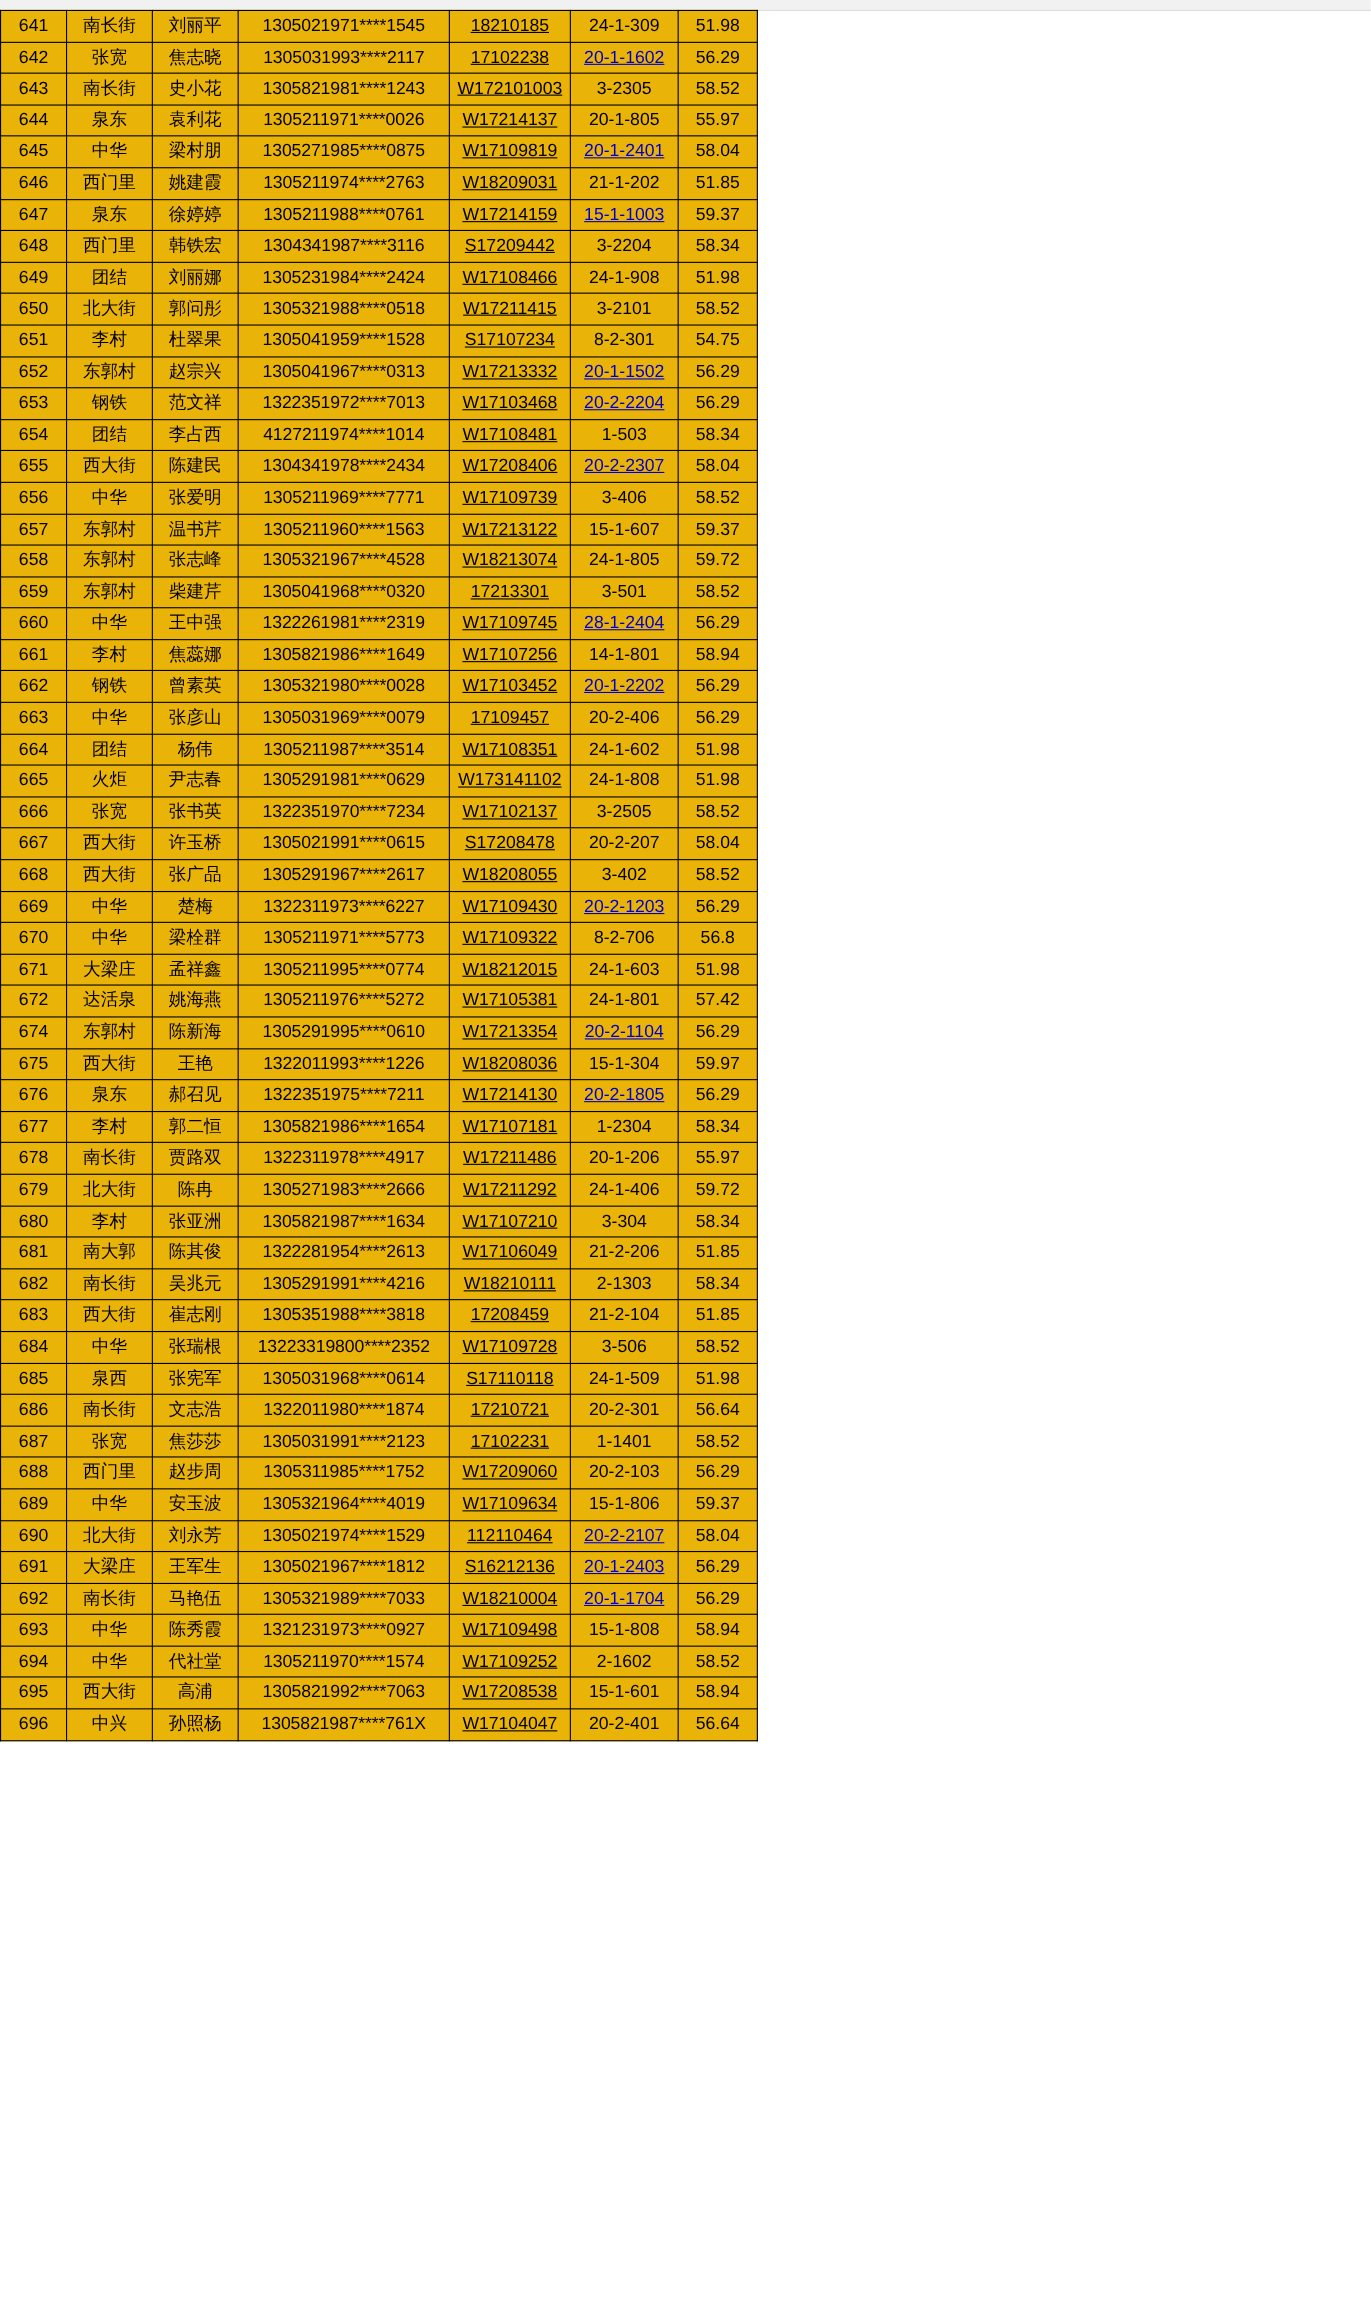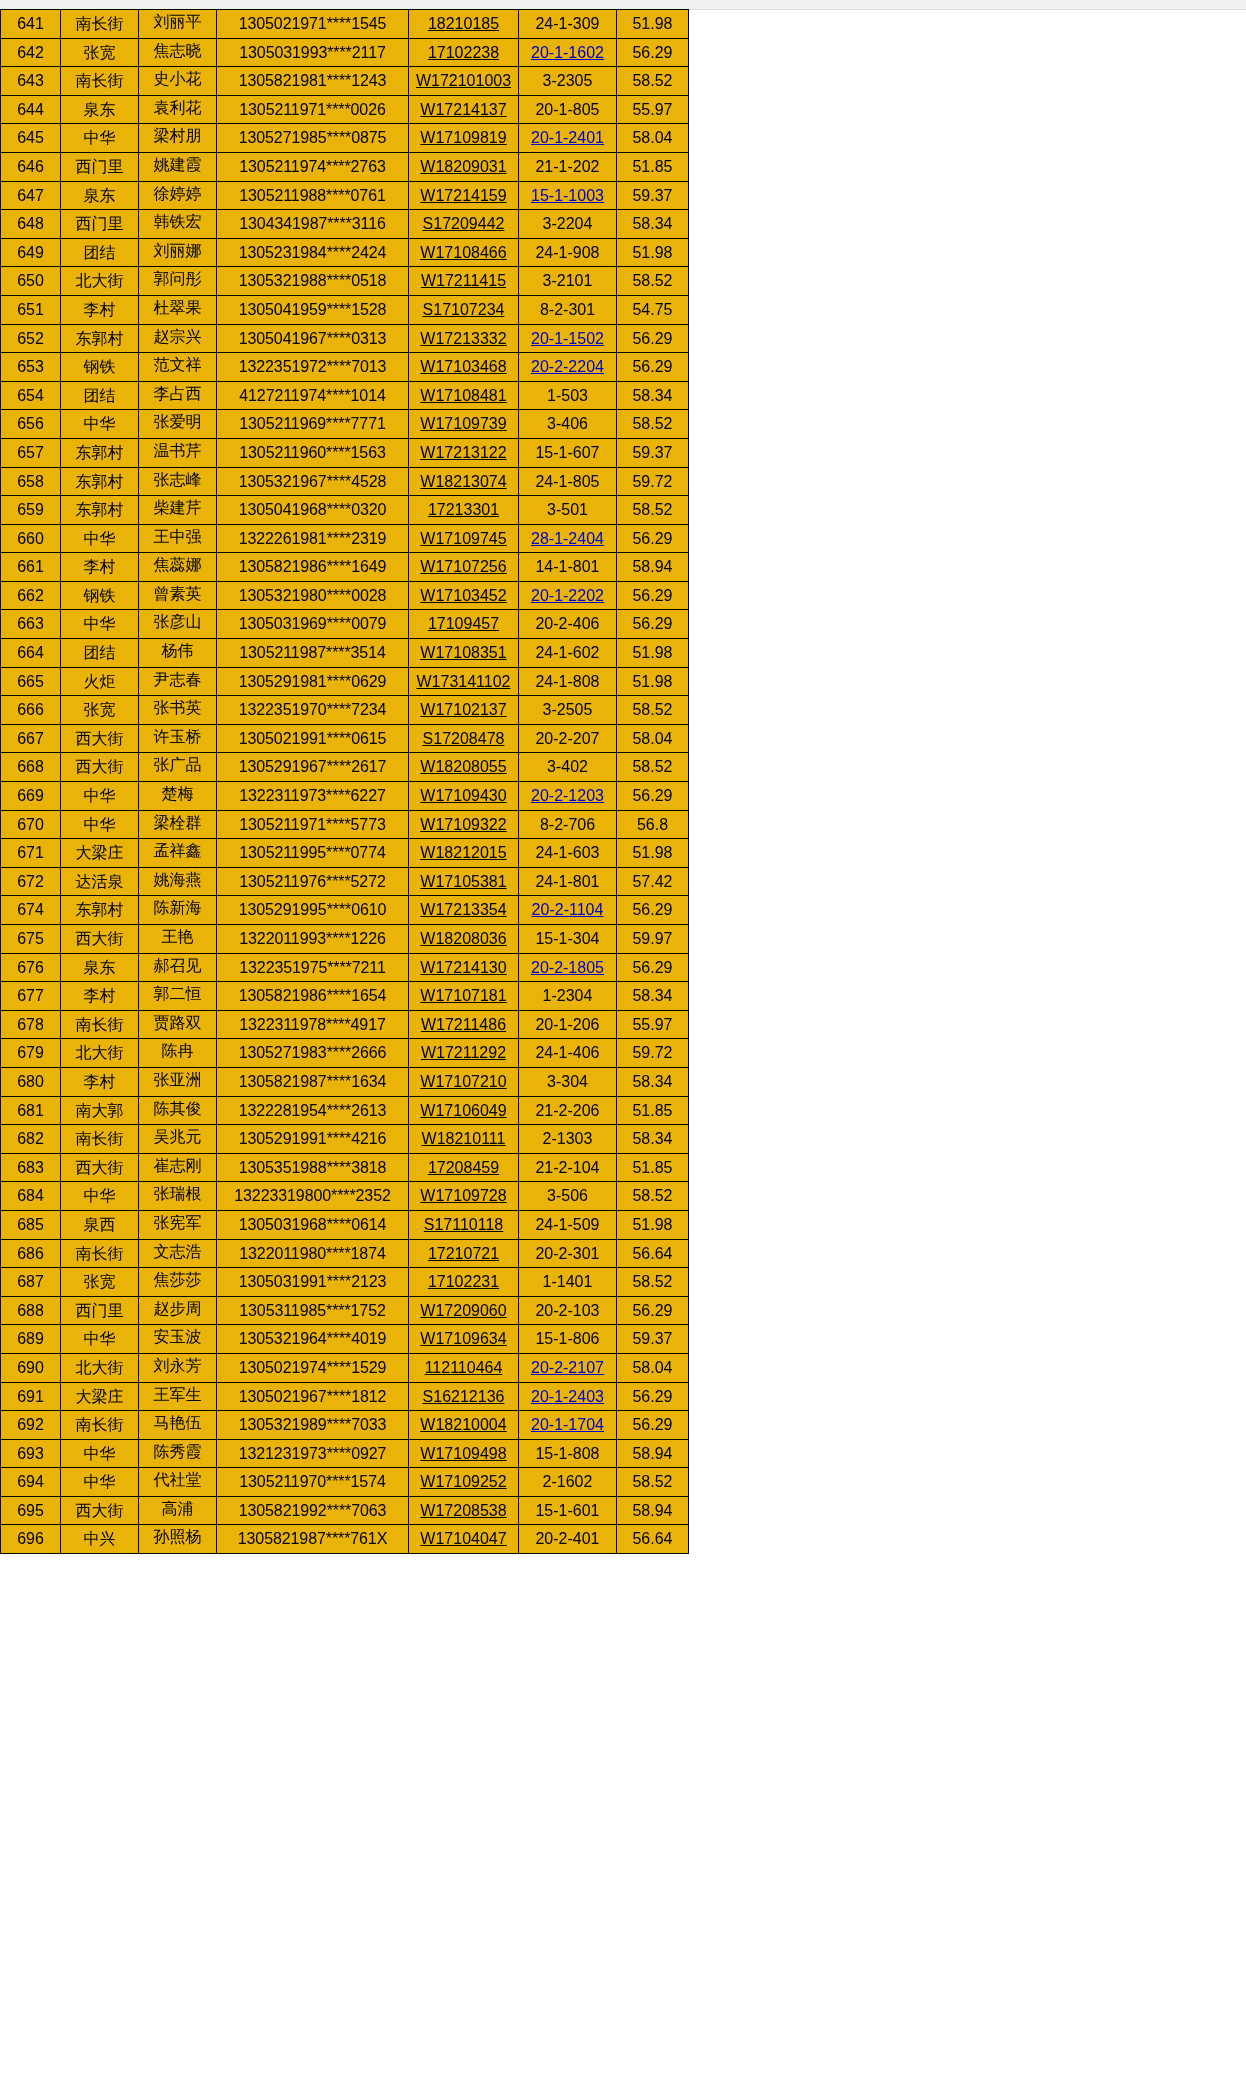--- a/index.html
+++ b/index.html
@@ -47,21 +47,21 @@
   col.c-idx   {width:60px;}
   col.c-area  {width:78px;}
   col.c-name  {width:78px;}
   col.c-id    {width:192px;}
   col.c-code  {width:110px;}
   col.c-room  {width:98px;}
   col.c-size  {width:72px;}
 
   td.idx  {font-size:16px;}
   td.area {font-size:16.5px;}
-  td.name {font-size:16.5px;font-family:Liberation Mono, monospace;}
+  td.name {font-size:16.5px;}
   td.id   {font-size:15.5px; letter-spacing:-0.1px;}
   td.code {font-size:15.5px;text-decoration:underline;}
   td.room {font-size:15.5px;}
   td.size {font-size:15.5px;margin-left:29px;}
 
   
   td.room .lnk{
     color:#0000cc;
     text-decoration:underline;
     cursor:pointer;
@@ -208,20 +208,29 @@
         <tr>
           <td class="idx">654</td>
           <td class="area">团结</td>
           <td class="name">李占西</td>
           <td class="id">4127211974****1014</td>
           <td class="code">W17108481</td>
           <td class="room">1-503</td>
           <td class="size">58.34</td>
         </tr>
         <tr>
+          <td class="idx">655</td>
+          <td class="area">西大街</td>
+          <td class="name">陈建民</td>
+          <td class="id">1304341978****2434</td>
+          <td class="code">W17208406</td>
+          <td class="room"><span class="lnk">20-2-2307</span></td>
+          <td class="size">58.04</td>
+        </tr>
+        <tr>
           <td class="idx">656</td>
           <td class="area">中华</td>
           <td class="name">张爱明</td>
           <td class="id">1305211969****7771</td>
           <td class="code">W17109739</td>
           <td class="room">3-406</td>
           <td class="size">58.52</td>
         </tr>
         <tr>
           <td class="idx">657</td>

